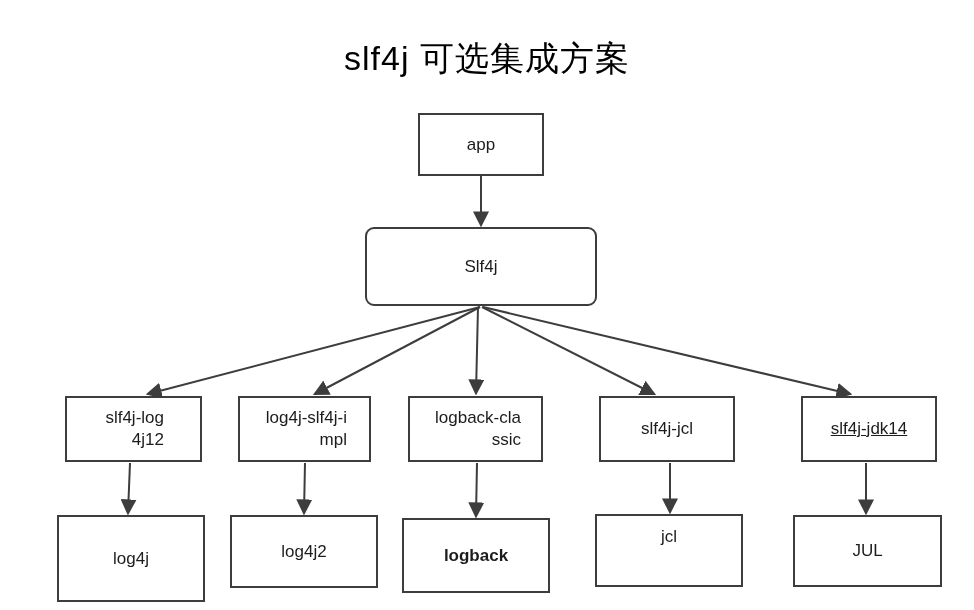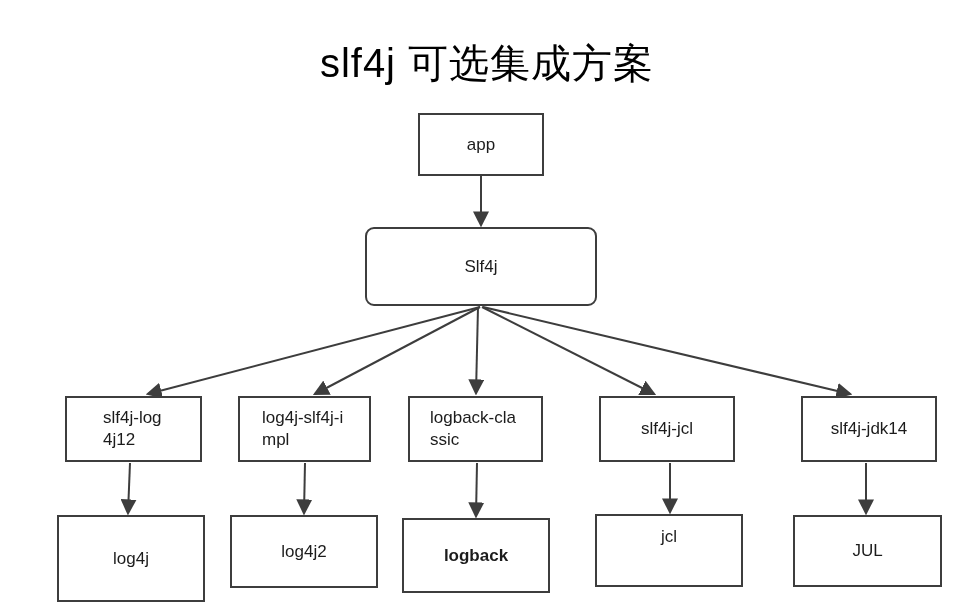--- a/index.html
+++ b/index.html
@@ -18,21 +18,21 @@
     position:relative;
     width:974px;
     height:610px;
     background:var(--background);
     overflow:hidden;
   }
   .diagram-title{
     position:absolute;
     left:0; right:0; top:36px;
     text-align:center;
-    font-size:40px;
+    font-size:34px;
     letter-spacing:1px;
     color:#000;
     white-space:nowrap;
   }
   .edges{
     position:absolute;
     left:0; top:0;
     width:974px; height:610px;
   }
   .edges line{
@@ -41,33 +41,33 @@
   }
   .edges path{ fill:var(--arrow); }
   .node{
     position:absolute;
     box-sizing:border-box;
     border:2.5px solid var(--border);
     background:var(--background);
     display:flex;
     align-items:center;
     justify-content:center;
-    text-align:left;
+    text-align:right;
     font-size:17px;
     line-height:22px;
     color:var(--text);
   }
   .node-mid{ word-break:break-all; }
   .n-app   { left:418px; top:113px; width:126px; height:63px; }
   .n-slf4j { left:365px; top:227px; width:232px; height:79px;border-radius:9px; }
   .n-m1 { left:65px;  top:396px; width:137px; height:66px; padding:0 36px; }
   .n-m2 { left:238px; top:396px; width:133px; height:66px; padding:0 22px; }
   .n-m3 { left:408px; top:396px; width:135px; height:66px; padding:0 20px; }
   .n-m4 { left:599px; top:396px; width:136px; height:66px; padding:0 0; }
-  .n-m5 { left:801px; top:396px; width:136px; height:66px; padding:0 8px; }
+  .n-m5 { left:801px; top:396px; width:136px; height:66px; padding:0 8px;text-decoration:underline; }
   .n-b1 { left:57px;  top:515px; width:148px; height:87px; }
   .n-b2 { left:230px; top:515px; width:148px; height:73px; }
   .n-b3 { left:402px; top:518px; width:148px; height:75px;font-weight:bold; }
   .n-b4 { left:595px; top:514px; width:148px; height:73px;
           align-items:flex-start; padding-top:10px; }
   .n-b5 { left:793px; top:515px; width:149px; height:72px; }
 </style>
 </head>
 <body>
 

